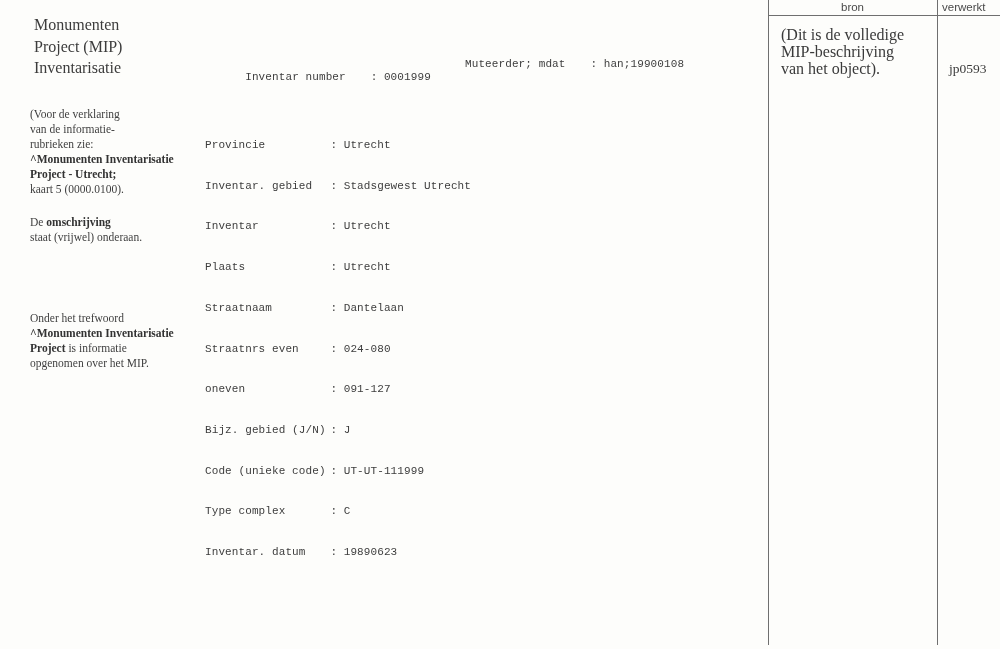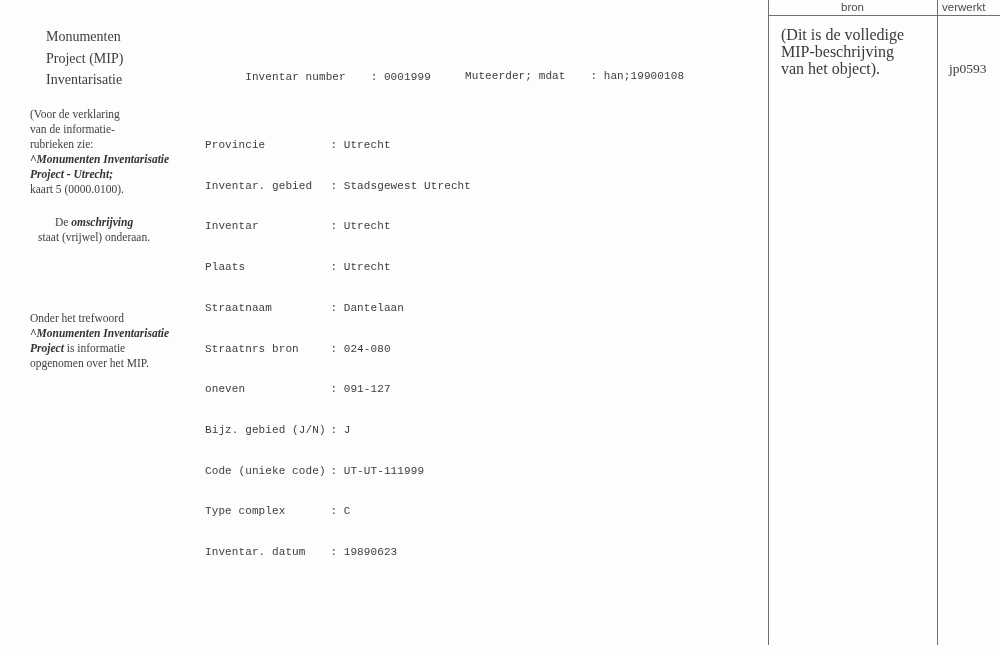--- a/index.html
+++ b/index.html
@@ -7,38 +7,38 @@
     width:1000px;height:649px;
     background:#fdfdfb;
     font-family:"Liberation Serif","DejaVu Serif",serif;
     position:relative;overflow:hidden;
     color:#363636;
   }
   .page{position:absolute;inset:0;}
 
   
   .sidebar{position:absolute;left:30px;top:10px;width:168px;}
-  .doc-title{font-size:14px;line-height:21.5px;font-weight:normal;color:#3c3c3c;margin:16px;}
+  .doc-title{font-size:16px;line-height:21.5px;font-weight:normal;color:#3c3c3c;margin:4px;}
   .note{position:absolute;left:0;font-size:11.5px;line-height:15px;color:#3f3f3f;}
-  .note .b{font-weight:bold;color:#333;font-style:italic;}
+  .note .b{font-weight:bold;color:#333;}
   .n1{top:107px;}
   .n2{top:215px;}
   .n3{top:311px;}
 
   
   .doc{
     position:absolute;left:205px;top:17px;width:580px;
     font-family:"Liberation Mono","DejaVu Sans Mono",monospace;
     font-size:11px;line-height:13.57px;color:#3d3d3d;
     letter-spacing:0.1px;white-space:pre;
   }
   .frow{position:relative;}
   .flabel{display:inline-block;width:19ch;}
   .fval{padding-left:1ch;}
-  .mut{position:absolute;left:260px;top:12px;}
+  .mut{position:absolute;left:260px;top:0;}
   .mut .flabel{width:19ch;}
 
   
   .vline{position:absolute;top:0;width:1px;height:645px;background:#6f6f6f;}
   .v1{left:768px;}
   .v2{left:937px;}
   .hline{position:absolute;left:768px;top:15px;width:232px;height:1px;background:#6f6f6f;}
   .colhead{
     position:absolute;top:1px;height:14px;
     font-family:"Liberation Sans","DejaVu Sans",sans-serif;
@@ -64,21 +64,21 @@
 
   <div class="note n1" style="left:30px;">
     <div>(Voor de verklaring</div>
     <div>van de informatie-</div>
     <div>rubrieken zie:</div>
     <div class="b">^Monumenten Inventarisatie</div>
     <div class="b">Project - Utrecht;</div>
     <div>kaart 5 (0000.0100).</div>
   </div>
 
-  <div class="note n2" style="left:38px;text-align:center;">
+  <div class="note n2" style="left:30px;">
     <div><span>De </span><span class="b">omschrijving</span></div>
     <div>staat (vrijwel) onderaan.</div>
   </div>
 
   <div class="note n3" style="left:30px;">
     <div>Onder het trefwoord</div>
     <div class="b">^Monumenten Inventarisatie</div>
     <div><span class="b">Project</span><span> is informatie</span></div>
     <div>opgenomen over het MIP.</div>
   </div>
@@ -87,21 +87,21 @@
 
     <div class="frow">
       <span class="flabel">Inventar number</span><span>:</span><span class="fval">0001999</span>
       <span class="mut"><span class="flabel">Muteerder; mdat</span><span>:</span><span class="fval">han;19900108</span></span>
     </div>
     <div class="frow"><span class="flabel">Provincie</span><span>:</span><span class="fval">Utrecht</span></div>
     <div class="frow"><span class="flabel">Inventar. gebied</span><span>:</span><span class="fval">Stadsgewest Utrecht</span></div>
     <div class="frow"><span class="flabel">Inventar</span><span>:</span><span class="fval">Utrecht</span></div>
     <div class="frow"><span class="flabel">Plaats</span><span>:</span><span class="fval">Utrecht</span></div>
     <div class="frow"><span class="flabel">Straatnaam</span><span>:</span><span class="fval">Dantelaan</span></div>
-    <div class="frow"><span class="flabel">Straatnrs bron</span><span>:</span><span class="fval">024-080</span></div>
+    <div class="frow"><span class="flabel">Straatnrs even</span><span>:</span><span class="fval">024-080</span></div>
     <div class="frow"><span class="flabel">oneven</span><span>:</span><span class="fval">091-127</span></div>
     <div class="frow"><span class="flabel">Bijz. gebied (J/N)</span><span>:</span><span class="fval">J</span></div>
     <div class="frow"><span class="flabel">Code (unieke code)</span><span>:</span><span class="fval">UT-UT-111999</span></div>
     <div class="frow"><span class="flabel">Type complex</span><span>:</span><span class="fval">C</span></div>
     <div class="frow"><span class="flabel">Inventar. datum</span><span>:</span><span class="fval">19890623</span></div>
     
     
     
     
     

